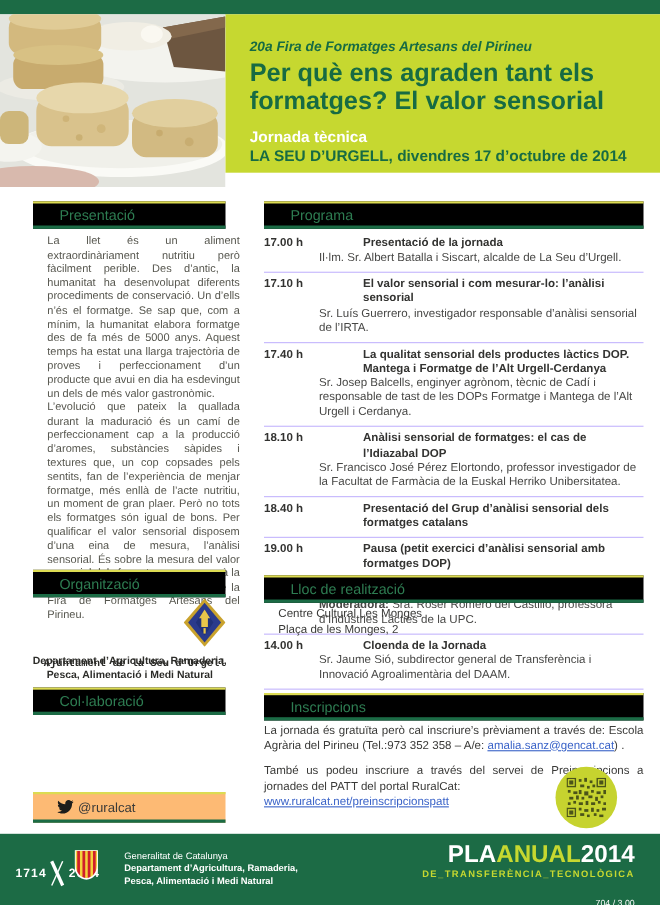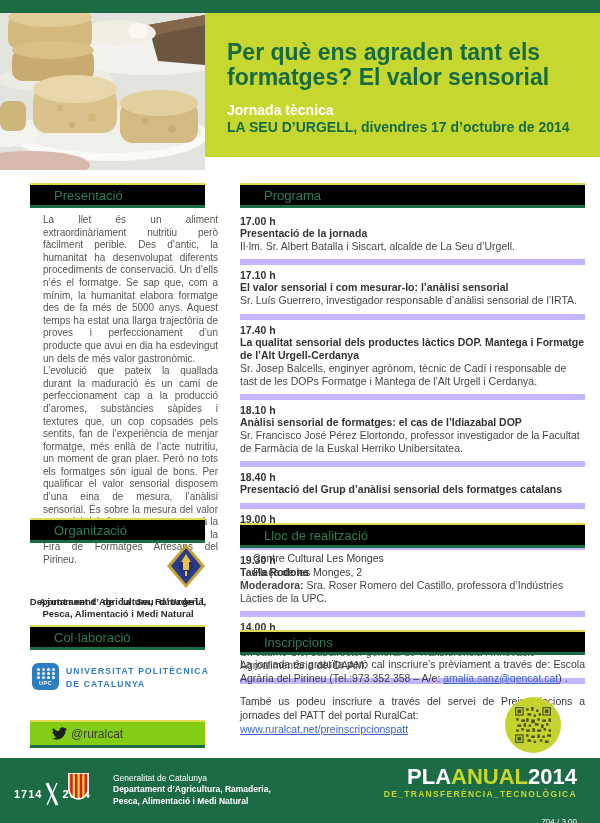--- a/index.html
+++ b/index.html
@@ -25,29 +25,29 @@
   .presbody p { margin:0; }
   .org-block { position:absolute; left:30px; top:544px; width:175px; text-align:right;font-family:Liberation Mono, monospace; }
   .org-line1 { margin-top:4px; font-size:9.5px; font-weight:bold; color:#2b2b28; }
   .org-line2 { position:absolute; left:18px; top:596px; width:200px; text-align:center; font-size:9.5px; font-weight:bold; color:#2b2b28; line-height:1.3; }
   .upc-row { position:absolute; left:32px; top:663px; width:190px; display:flex; align-items:flex-start; gap:7px; }
   .upc-logo { width:27px; height:27px; background:#2e7dc1; border-radius:6px; display:flex; flex-direction:column; align-items:center; justify-content:center; gap:1px; flex:0 0 auto; }
   .upc-dots { display:flex; gap:2px; }
   .upc-dots i { width:3px; height:3px; background:#fff; border-radius:50%; }
   .upc-acro { color:#fff; font-size:5.5px; font-weight:bold; letter-spacing:.5px; }
   .upc-text { font-size:8.5px; font-weight:bold; color:#2e7dc1; letter-spacing:1.2px; line-height:1.5; padding-top:2px; }
-  .twitter-band { position:absolute; left:30px; top:720px; width:175px; height:28px; background:#84cc16; border-top:2px solid #dcdb52; border-bottom:3px solid #1b6b45; display:flex; align-items:center; gap:4px; padding-left:22px; }
+  .twitter-band { position:absolute; left:30px; top:720px; width:175px; height:28px; background:#fdba74; border-top:2px solid #dcdb52; border-bottom:3px solid #1b6b45; display:flex; align-items:center; gap:4px; padding-left:22px; }
   .twitter-band span.handle { font-size:12px; color:#3a3a38; }
 
   
   .program { position:absolute; left:240px; top:211px; width:345px; }
-  .prow { display:flex; border-bottom:6px solid #c4b5fd; padding:4px 0 6px 0;flex-direction:column; }
+  .prow { display:flex; border-bottom:1px solid #c4b5fd; padding:4px 0 6px 0; }
   .prow .ptime { width:50px; flex:0 0 auto; font-size:10.5px; font-weight:bold; color:#333331; }
   .prow .pbody { flex:1; font-size:10.5px; color:#474745; line-height:1.25; }
-  .prow .ptitle { font-weight:bold; color:#333331; }
+  .prow .ptitle { font-weight:bold; color:#333331;margin-left:40px; }
   .address { position:absolute; left:253px; top:551px; width:330px; font-size:10.5px; color:#3a3a38; line-height:1.35; }
   .insc { position:absolute; left:240px; top:658px; width:345px; font-size:10.5px; color:#3a3a38; line-height:1.3; text-align:justify; }
   .insc .p2 { margin-top:10px; }
   .insc a { color:#3a63c8; text-decoration:underline; cursor:pointer; }
   .qr-wrap { position:absolute; left:505px; top:697px; width:56px; height:56px; border-radius:50%; background:#c6d32f; display:flex; align-items:center; justify-content:center; }
 
   
   .footer { position:absolute; left:0; top:758px; width:600px; height:65px; background:#1c6b45; color:#fff; }
   .tricent { position:absolute; left:14px; top:23px; display:flex; align-items:center; gap:3px; font-size:11px; font-weight:bold; letter-spacing:1px; }
   .gencat { position:absolute; left:68px; top:15px; display:flex; gap:24px; align-items:flex-start; }
@@ -91,20 +91,21 @@
       <ellipse cx="159" cy="90" rx="39" ry="13" fill="#e1cf9e"></ellipse>
       <circle cx="145" cy="108" r="3" fill="#c2a565" opacity="0.7"></circle>
       <circle cx="172" cy="116" r="4" fill="#c2a565" opacity="0.6"></circle>
       <ellipse cx="8" cy="120" rx="30" ry="14" fill="#f4f4ef"></ellipse>
       <rect x="0" y="88" width="26" height="30" rx="8" fill="#cdb67a"></rect>
       <ellipse cx="30" cy="152" rx="60" ry="14" fill="#d8b9ad"></ellipse>
     </svg>
   </div>
 
   <div class="headband">
+    <div class="kicker">20a Fira de Formatges Artesans del Pirineu</div>
     <div class="bigtitle">Per què ens agraden tant els formatges? El valor sensorial</div>
     <div class="jornada">Jornada tècnica</div>
     <div class="dateline">LA SEU D’URGELL, divendres 17 d’octubre de 2014</div>
   </div>
 
   <div class="band left" style="top:183px">Presentació</div>
   <div class="presbody" id="presentacio-body">
       <p>La llet és un aliment extraordinàriament nutritiu però fàcilment perible. Des d’antic, la humanitat ha desenvolupat diferents procediments de conservació. Un d’ells n’és el formatge. Se sap que, com a mínim, la humanitat elabora formatge des de fa més de 5000 anys. Aquest temps ha estat una llarga trajectòria de proves i perfeccionament d’un producte que avui en dia ha esdevingut un dels de més valor gastronòmic.</p>
       <p>L’evolució que pateix la quallada durant la maduració és un camí de perfeccionament cap a la producció d’aromes, substàncies sàpides i textures que, un cop copsades pels sentits, fan de l’experiència de menjar formatge, més enllà de l’acte nutritiu, un moment de gran plaer. Però no tots els formatges són igual de bons. Per qualificar el valor sensorial disposem d’una eina de mesura, l’anàlisi sensorial. És sobre la mesura del valor sensorial dels formatges que versarà la jornada tècnica d’aquesta edició de la Fira de Formatges Artesans del Pirineu.</p>
     </div>
@@ -117,47 +118,20 @@
       <polygon points="19,10 27,22 19,34 11,22" fill="#203079"></polygon>
       <rect x="16" y="17" width="6" height="9" fill="#e8c54a"></rect>
       <polygon points="19,10 24,18 14,18" fill="#e8c54a"></polygon>
       <rect x="18" y="27" width="2" height="5" fill="#e8c54a"></rect>
     </svg>
     <div class="org-line1">Ajuntament de la Seu d’Urgell</div>
   </div>
   <div class="org-line2">Departament d’Agricultura, Ramaderia, Pesca, Alimentació i Medi Natural</div>
 
   <div class="band left" style="top:625px">Col·laboració</div>
-  <div class="upc-row">
-    <div class="upc-logo">
-      <span class="upc-dots">
-          <i></i>
-          <i></i>
-          <i></i>
-          <i></i>
-        </span>
-      <span class="upc-dots">
-          <i></i>
-          <i></i>
-          <i></i>
-          <i></i>
-        </span>
-      <span class="upc-dots">
-          <i></i>
-          <i></i>
-          <i></i>
-          <i></i>
-        </span>
-      <span class="upc-acro">UPC</span>
-    </div>
-    <div class="upc-text">
-      <div>UNIVERSITAT POLITÈCNICA</div>
-      <div>DE CATALUNYA</div>
-    </div>
-  </div>
 
   <div class="twitter-band">
     <svg width="15" height="13" viewBox="0 0 24 20">
       <path fill="#1d1d1b" d="M23.9 2.4c-.9.4-1.8.6-2.8.8 1-.6 1.8-1.6 2.2-2.7-1 .6-2 1-3.1 1.2C19.3.7 18 .1 16.6.1c-2.7 0-4.9 2.2-4.9 4.9 0 .4 0 .8.1 1.1C7.7 5.9 4.1 4 1.6 1c-.4.7-.7 1.6-.7 2.5 0 1.7.9 3.2 2.2 4.1-.8 0-1.6-.2-2.2-.6v.1c0 2.4 1.7 4.4 3.9 4.8-.4.1-.8.2-1.3.2-.3 0-.6 0-.9-.1.6 2 2.4 3.4 4.6 3.4-1.7 1.3-3.8 2.1-6.1 2.1H0c2.2 1.4 4.8 2.2 7.6 2.2 9 0 14-7.5 14-14v-.6c1-.7 1.8-1.6 2.3-2.7z"></path>
     </svg>
     <span class="handle">@ruralcat</span>
   </div>
 
   <div class="band right" style="top:183px">Programa</div>
   <div class="program" id="program-list">

